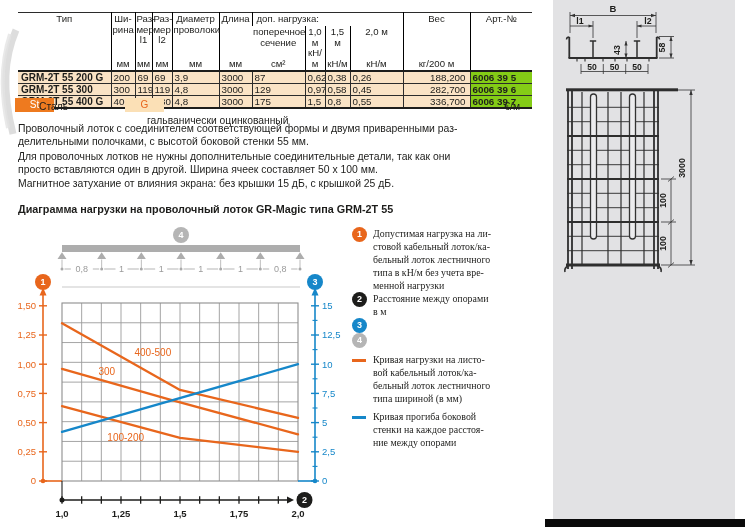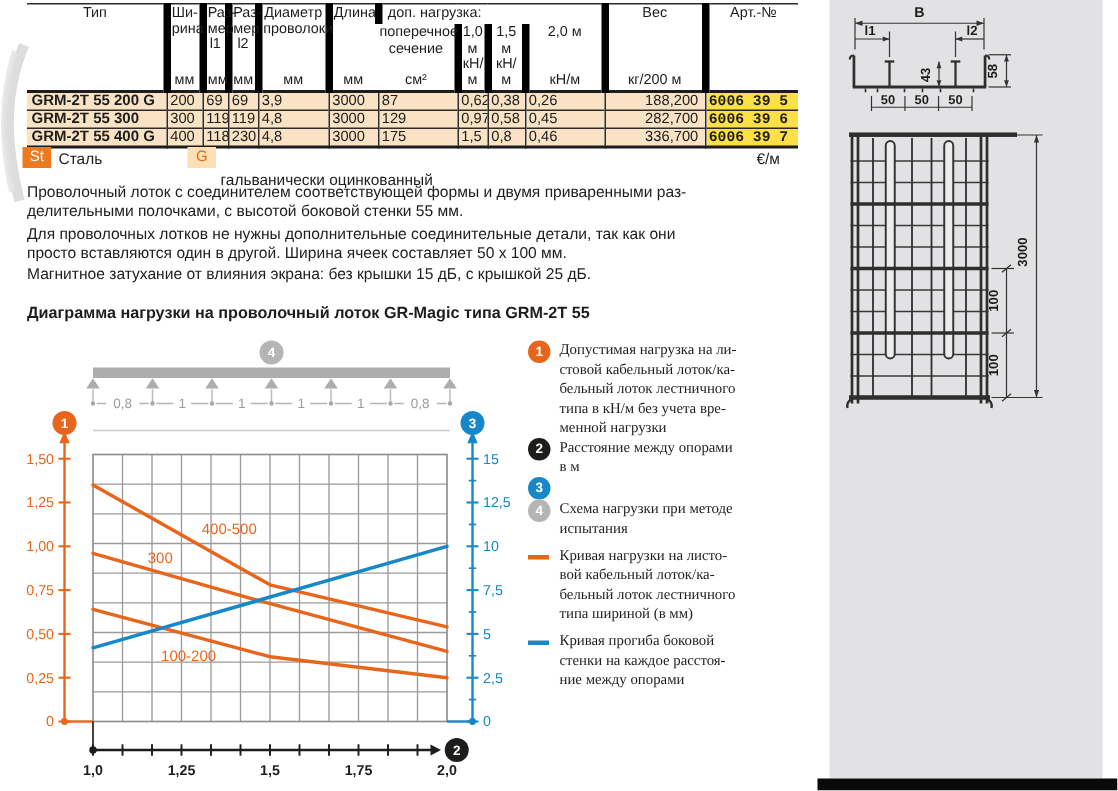--- a/index.html
+++ b/index.html
@@ -8,53 +8,53 @@
     background:#ffffff;
     font-family:"Liberation Sans","DejaVu Sans",sans-serif;
     color:#1d1d1b;
     -webkit-font-smoothing:antialiased;
   }
   svg{overflow:visible;display:block;}
   .abs{position:absolute;}
 
   
   #product-table{
-    position:absolute;left:18px;top:2px;width:514px;
+    position:absolute;left:18px;top:12px;width:514px;
     border-collapse:collapse;table-layout:fixed;
     font-size:9.6px;line-height:10.5px;
     border-top:1.4px solid #2b2b2b;
   }
   #product-table th{
     font-weight:normal;vertical-align:top;text-align:center;
-    padding:1px 1px 0 1px;border-left:5px solid #000000;
+    padding:1px 1px 0 1px;border-left:1px solid #000000;
   }
   #product-table th:first-child{border-left:none;}
   #product-table .hc{display:flex;flex-direction:column;justify-content:space-between;height:100%;}
   #product-table .hc span:first-child{white-space:pre-line;}
   #product-table .hc .unit{padding-bottom:1px;}
   #product-table thead tr:first-child th{height:12px;}
   #product-table th[rowspan]{height:52px;}
   #product-table .group{text-align:left;padding-left:4px;border-bottom:none;margin-left:32px;}
   #product-table .sub{height:40px;}
   #product-table .type-h{font-weight:normal;}
   #product-table tbody td{
     background:#fae3c5;border-left:1px solid #2b2b2b;
     padding:0 2px;height:11px;line-height:11px;font-size:9.8px;
     white-space:nowrap;overflow:hidden;
   }
   #product-table tbody td:first-child{border-left:none;font-weight:bold;font-size:10px;padding-left:3px;}
   #product-table tbody tr{border-top:1px solid #2b2b2b;}
   #product-table thead{border-bottom:2px solid #1d1d1b;}
   #product-table tbody{border-bottom:2.4px solid #1d1d1b;}
   #product-table td.c-weight{text-align:right;padding-right:4px;}
-  #product-table td.c-art{font-weight:bold;background:#fde047;font-family:Liberation Mono, monospace;}
+  #product-table td.c-art{font-weight:bold;background:#84cc16;}
 
   
   #materials-row{position:absolute;left:18px;top:100px;width:514px;height:16px;font-size:10.3px;}
-  .badge{display:inline-block;width:19px;height:14px;text-align:center;line-height:14px;
+  .badge{display:inline-block;width:39px;height:14px;text-align:center;line-height:14px;
          font-size:10px;vertical-align:middle;margin-top:-2px;}
   .badge-st{background:#ee7a1f;color:#ffffff;}
   .badge-g{background:#fbe0b6;color:#e8661c;}
   #mat-st-label{position:absolute;left:21px;top:1px;}
   #mat-g-badge{position:absolute;left:107px;top:0;}
   #mat-g-label{position:absolute;left:129px;top:15px;}
   #price-unit{position:absolute;right:12px;top:1px;}
 
   
   .para{position:absolute;left:18px;width:528px;font-size:10.4px;line-height:13.4px;white-space:pre-line;}
@@ -223,21 +223,21 @@
       <tr>
         <td>GRM-2T 55 400 G</td>
         <td>400</td>
         <td>118</td>
         <td>230</td>
         <td>4,8</td>
         <td>3000</td>
         <td>175</td>
         <td>1,5</td>
         <td>0,8</td>
-        <td>0,46</td>
+        <td>0,55</td>
         <td class="c-weight">336,700</td>
         <td class="c-art">6006 39 7</td>
       </tr>
     </tbody>
 </table>
 
 <div id="materials-row">
   <span class="badge badge-st abs" style="left:-3px;top:0">St</span>
   <span id="mat-st-label">Сталь</span>
   <span class="badge badge-g" id="mat-g-badge">G</span>
@@ -433,22 +433,20 @@
   <div class="leg-item">
     <span class="leg-circle m2">2</span>
     <span class="leg-text">Расстояние между опорами
 в м</span>
   </div>
   <div class="leg-item">
     <span class="leg-circle m3">3</span>
   </div>
   <div class="leg-item">
     <span class="leg-circle m4">4</span>
-    <span class="leg-text">Схема нагрузки при методе
-испытания</span>
   </div>
   <div class="leg-item leg-gap">
     <span class="leg-line l-orange"></span>
     <span class="leg-text">Кривая нагрузки на листо-
 вой кабельный лоток/ка-
 бельный лоток лестничного
 типа шириной (в мм)</span>
   </div>
   <div class="leg-item leg-gap">
     <span class="leg-line l-blue"></span>

